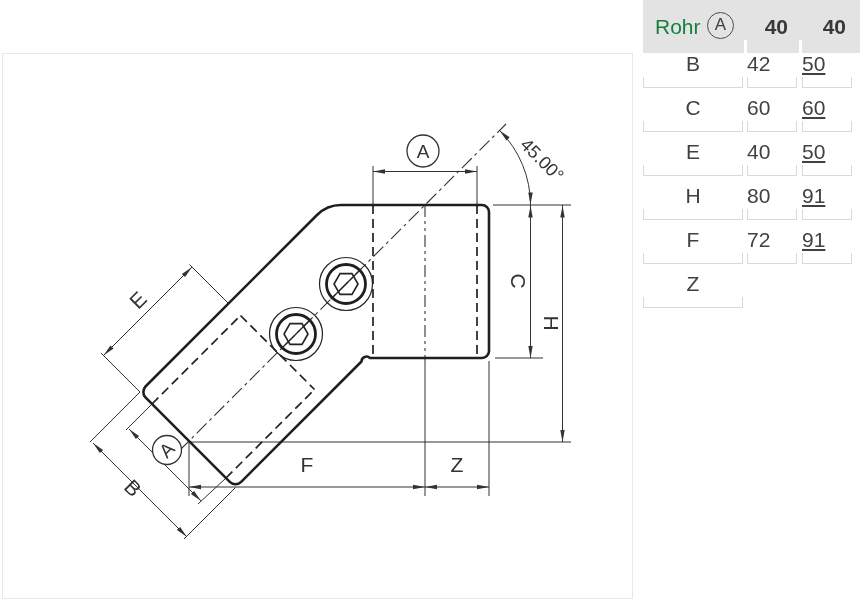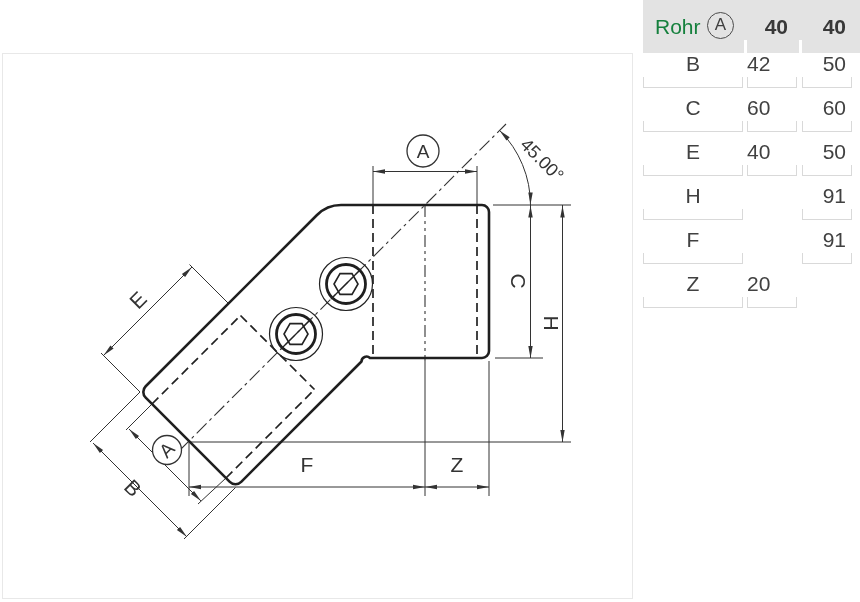--- a/index.html
+++ b/index.html
@@ -38,21 +38,21 @@
   .th-30{left:104px;width:41px;}
   .th-40{left:159px;width:44px;}
   .th-sep{position:absolute;bottom:0;width:3px;height:13px;background:#ffffff;z-index:3;}
   .th-sep1{left:101px;}
   .th-sep2{left:156px;}
 
   .trow{position:absolute;left:0;width:217px;height:44px;}
   .cell{position:absolute;top:0;height:44px;line-height:40px;box-sizing:border-box;}
   .c1{left:0;width:100px;text-align:center;}
   .c2{left:104px;width:50px;padding-right:9px;}
-  .c3{left:159px;width:50px;text-align:right;padding-right:6px;}
+  .c3{left:159px;width:50px;padding-right:6px;text-decoration:underline;}
   .uline{
     position:absolute;left:0;right:0;bottom:0;height:10px;
     border-left:1px solid #d9d9d9;border-right:1px solid #d9d9d9;border-bottom:1px solid #d9d9d9;
   }
 </style>
 </head>
 <body>
 
 <div class="panel">
   <svg viewBox="2 53 629 544">
@@ -171,23 +171,24 @@
     <div class="cell c2"><span>60</span><div class="uline"></div></div>
     <div class="cell c3"><span>60</span><div class="uline"></div></div>
   </div>
   <div class="trow" style="top:132px">
     <div class="cell c1"><span>E</span><div class="uline"></div></div>
     <div class="cell c2"><span>40</span><div class="uline"></div></div>
     <div class="cell c3"><span>50</span><div class="uline"></div></div>
   </div>
   <div class="trow" style="top:176px">
     <div class="cell c1"><span>H</span><div class="uline"></div></div>
+    <div class="cell c2"><span>80</span><div class="uline"></div></div>
     <div class="cell c3"><span>91</span><div class="uline"></div></div>
   </div>
   <div class="trow" style="top:220px">
     <div class="cell c1"><span>F</span><div class="uline"></div></div>
+    <div class="cell c2"><span>72</span><div class="uline"></div></div>
     <div class="cell c3"><span>91</span><div class="uline"></div></div>
   </div>
   <div class="trow" style="top:264px">
     <div class="cell c1"><span>Z</span><div class="uline"></div></div>
-    <div class="cell c2"><span>20</span><div class="uline"></div></div>
   </div>
 </div>
 
 </body></html>

